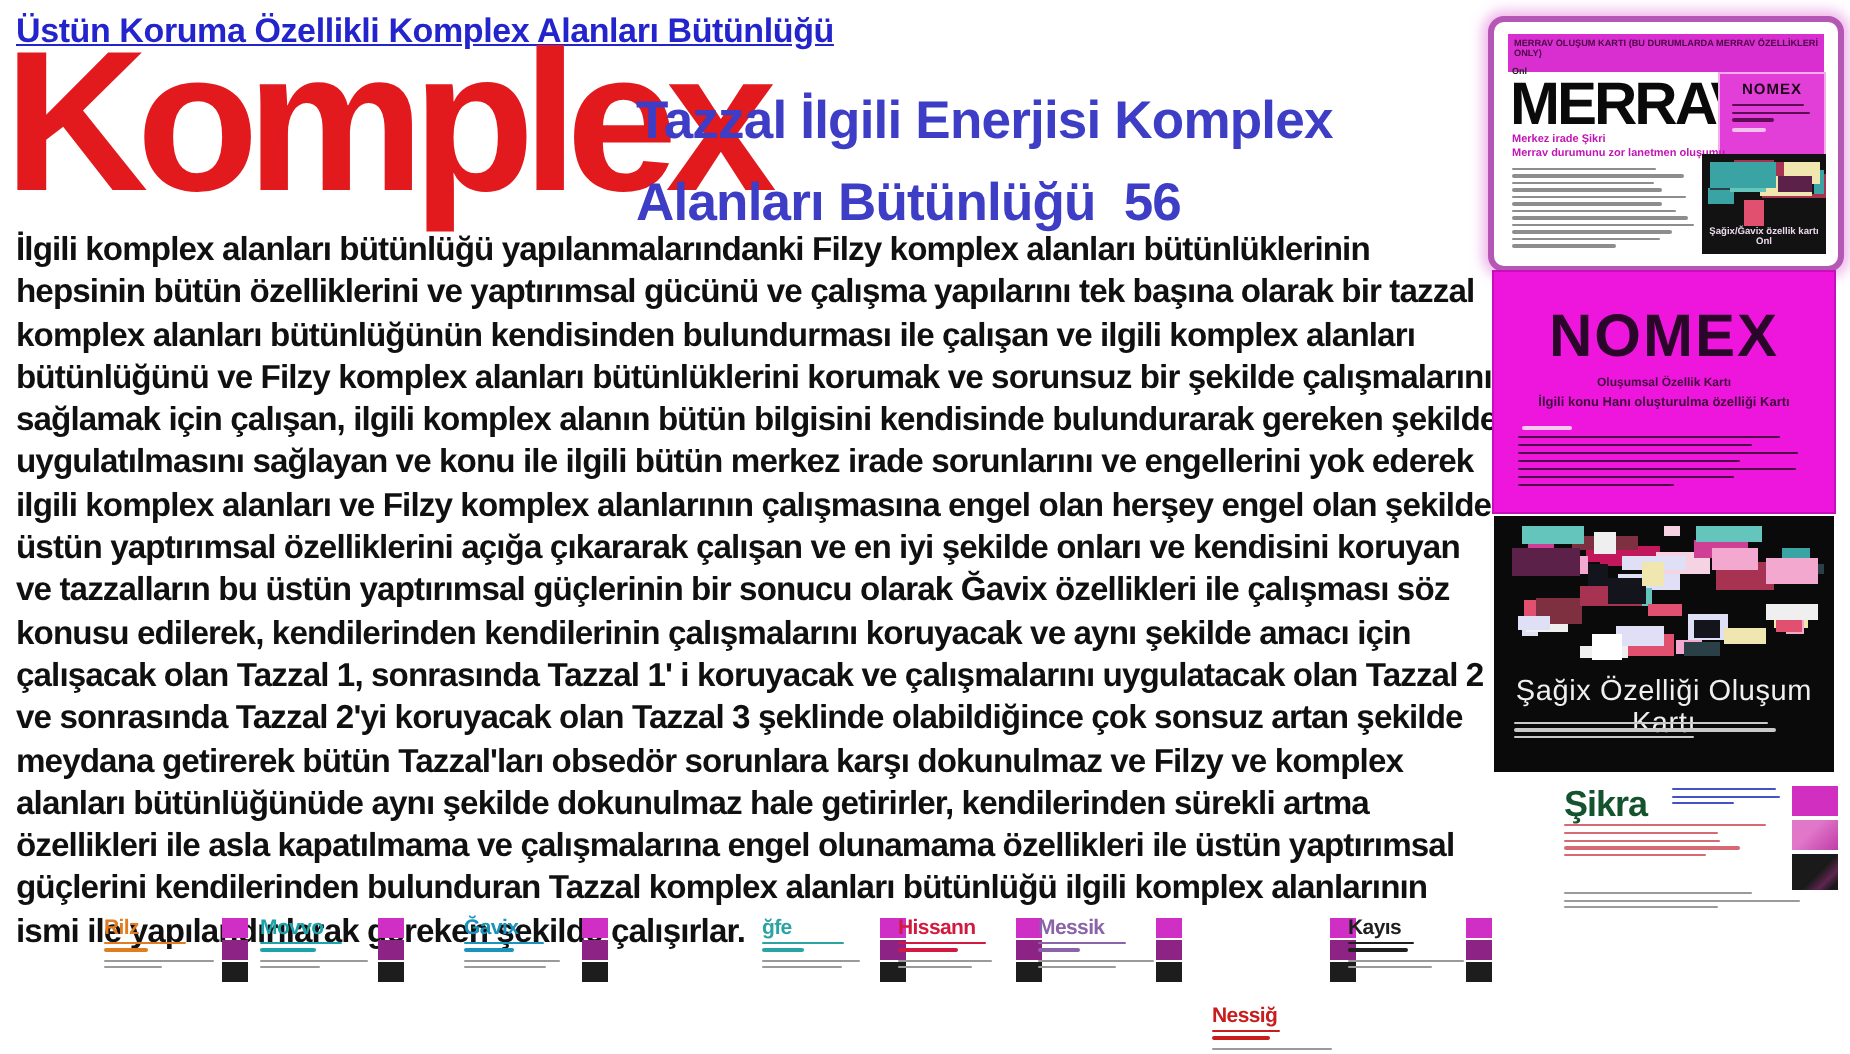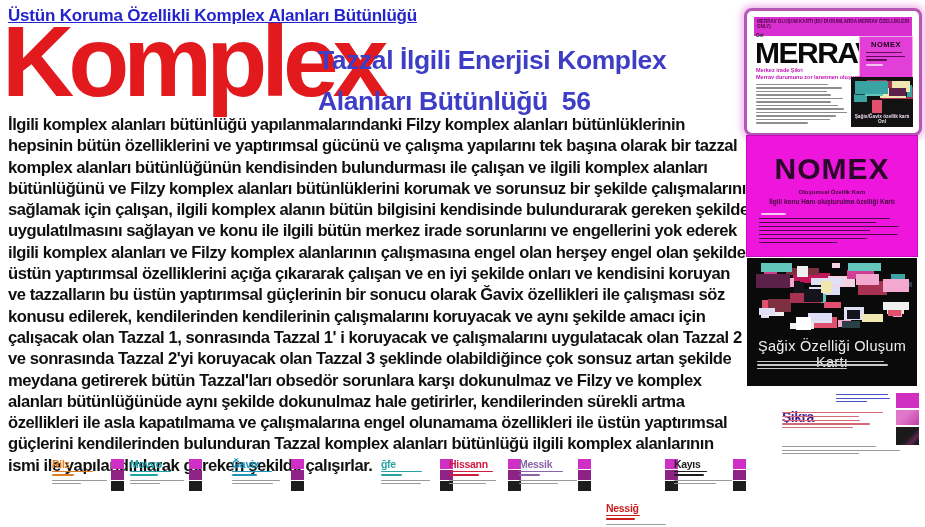--- a/index.html
+++ b/index.html
@@ -46,21 +46,21 @@
 
   
   .sagix{left:747px;top:258px;width:170px;height:128px;background:#0a0a0a;overflow:hidden;}
   .sagix .collage{position:absolute;left:4px;top:4px;width:162px;height:72px;overflow:hidden;}
   .sagix .cap{position:absolute;left:0;right:0;top:80px;text-align:center;font-size:14.5px;
               color:#efefef;letter-spacing:.3px;}
   .sagix .sub{position:absolute;left:10px;top:103px;width:150px;}
 
   
   .sikra{left:770px;top:390px;width:152px;height:76px;}
-  .sikra .t{position:absolute;left:12px;top:19px;font-size:14px;font-weight:800;color:#4c1d95;
+  .sikra .t{position:absolute;left:12px;top:2px;font-size:18px;font-weight:800;color:#14532d;
             letter-spacing:-0.5px;}
   .sikra .scribble{position:absolute;left:66px;top:4px;width:58px;}
   .sikra .rpar{position:absolute;left:12px;top:22px;width:106px;}
   .sikra .thumbs{position:absolute;left:126px;top:3px;width:23px;}
   .sikra .thumbs div{width:23px;margin-bottom:2px;}
   .sikra .th1{height:15px;background:#d02fc0;}
   .sikra .th2{height:15px;background:linear-gradient(135deg,#e077c9 40%,#c03da8 100%);}
   .sikra .th3{height:18px;background:linear-gradient(135deg,#1a1a1a 55%,#5e2550 75%,#1a1a1a 90%);}
   .sikra .gpar{position:absolute;left:12px;top:56px;width:126px;}
 

